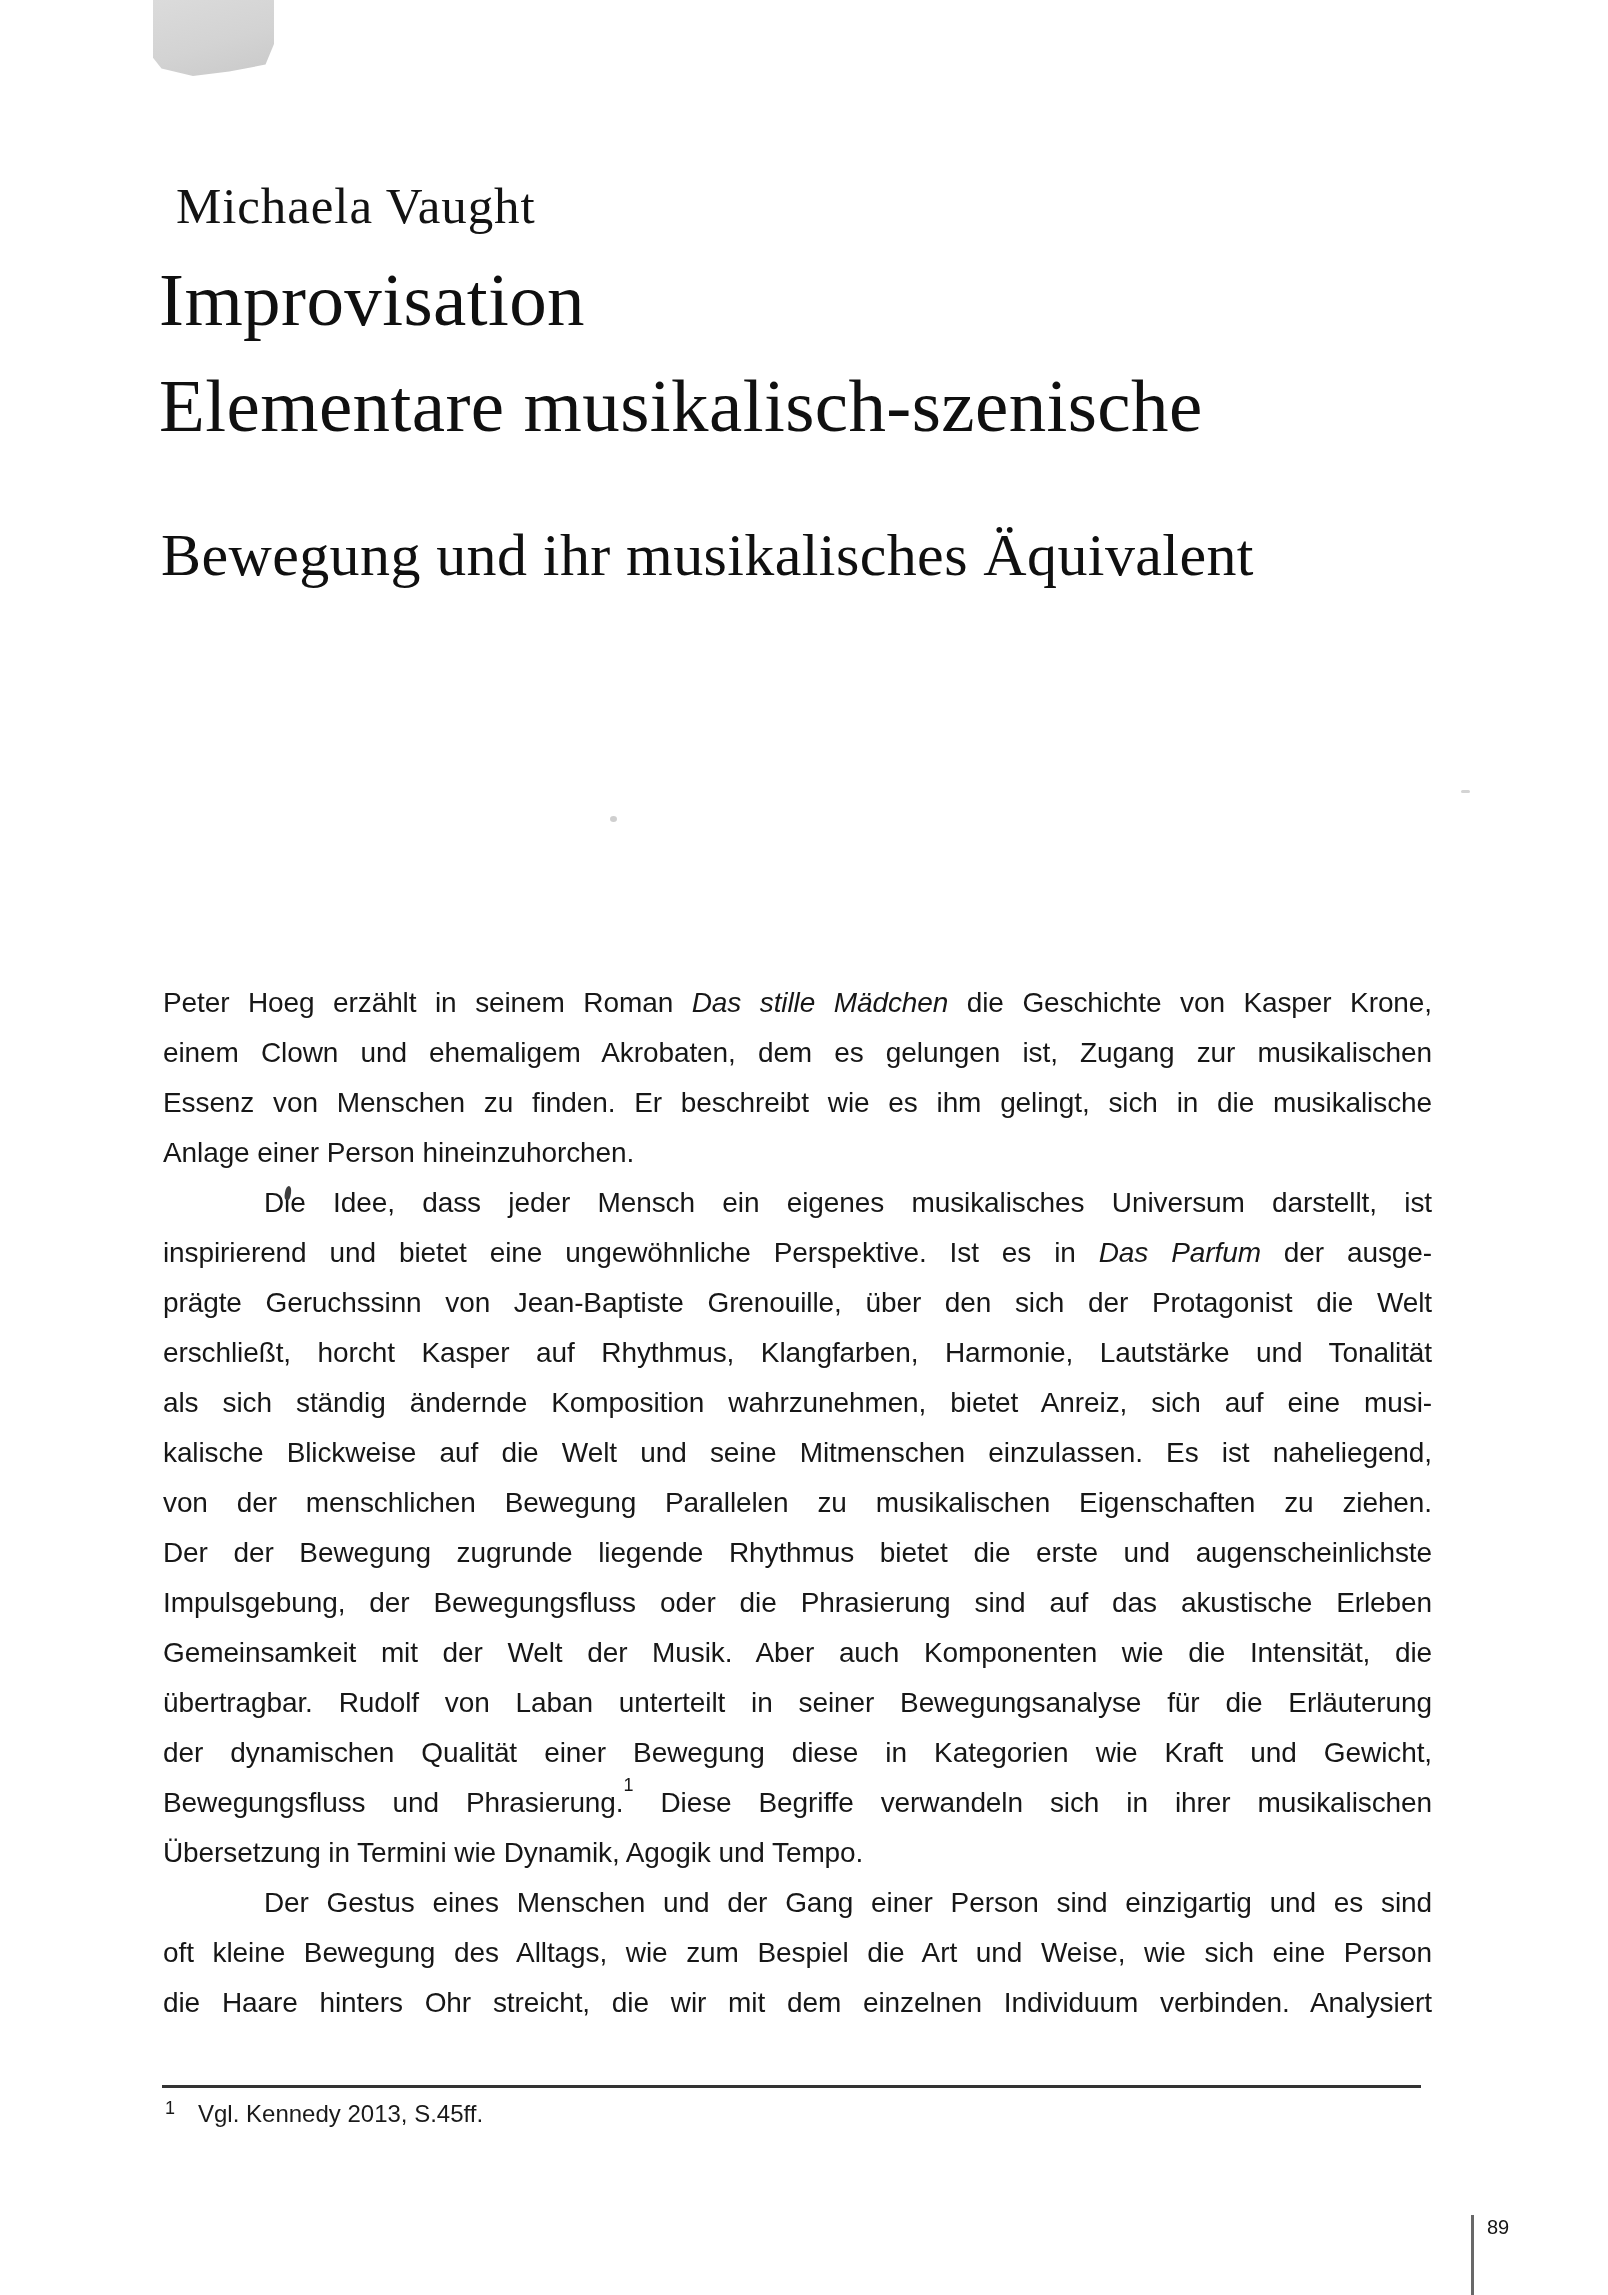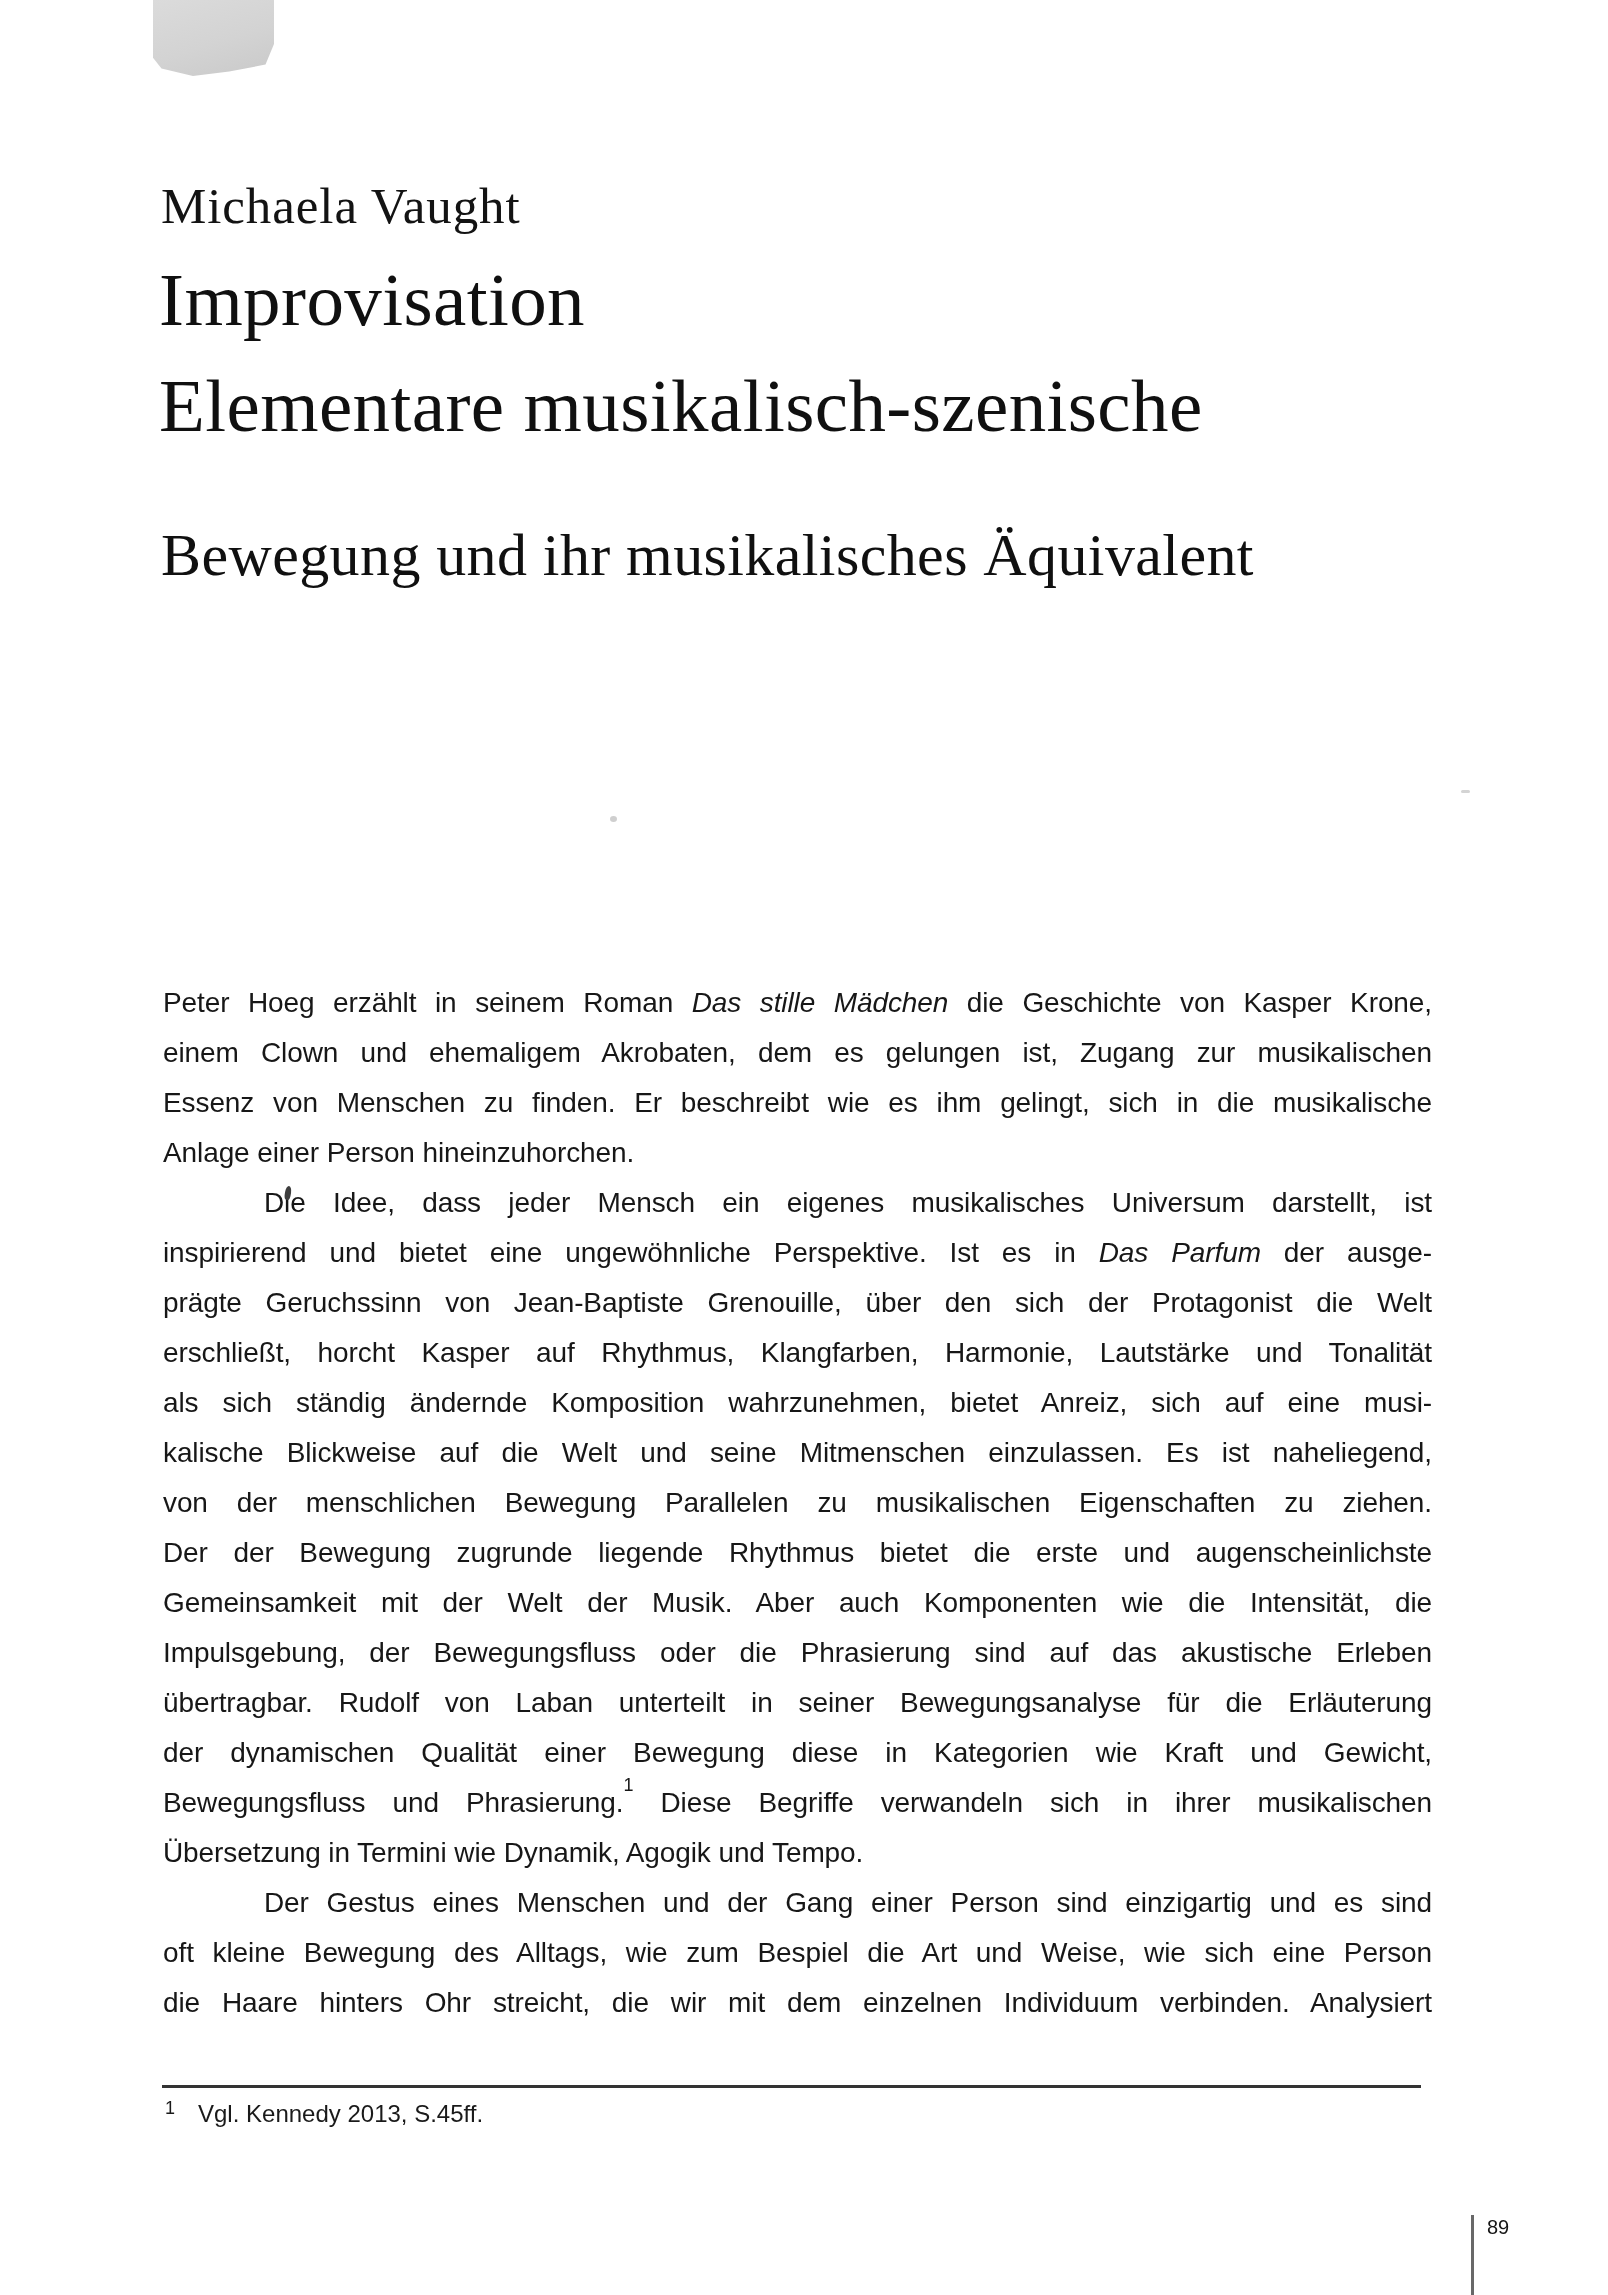--- a/index.html
+++ b/index.html
@@ -18,21 +18,21 @@
   .speck-a {
     position:absolute; left:285px; top:1186px; width:6px; height:13.7px;
     background:#3e3e3e; border-radius:60% 60% 50% 50% / 55% 55% 45% 45%;
     transform:rotate(9deg);
   }
   .speck-b { position:absolute; left:610px; top:816px; width:6.9px; height:6px; background:#cfcfcf; border-radius:50%; }
   .speck-c { position:absolute; left:1461px; top:790px; width:9.4px; height:3.4px; background:#d4d4d4; border-radius:1.7px; }
 
   
   .author {
-    position:absolute; left:161px; top:177px;
+    position:absolute; left:176px; top:177px;
     font-family:"Liberation Serif", serif; font-size:51px; line-height:1.15;
     letter-spacing:0.9px; color:#131313; white-space:nowrap;
   }
   .title {
     position:absolute; left:159px; top:247px;
     font-family:"Liberation Serif", serif; font-size:75px; line-height:106px;
     color:#101010; letter-spacing:0.4px;
   }
   .subtitle {
     position:absolute; left:161px; top:518px;
@@ -95,22 +95,22 @@
     <div class="bline flush">Anlage einer Person hineinzuhorchen.</div>
 
     <div class="bline indent">Die Idee, dass jeder Mensch ein eigenes musikalisches Universum darstellt, ist</div>
     <div class="bline"><span>inspirierend und bietet eine ungewöhnliche Perspektive. Ist es in </span><span class="it">Das Parfum</span><span> der ausge-</span></div>
     <div class="bline">prägte Geruchssinn von Jean-Baptiste Grenouille, über den sich der Protagonist die Welt</div>
     <div class="bline">erschließt, horcht Kasper auf Rhythmus, Klangfarben, Harmonie, Lautstärke und Tonalität</div>
     <div class="bline">als sich ständig ändernde Komposition wahrzunehmen, bietet Anreiz, sich auf eine musi-</div>
     <div class="bline">kalische Blickweise auf die Welt und seine Mitmenschen einzulassen. Es ist naheliegend,</div>
     <div class="bline">von der menschlichen Bewegung Parallelen zu musikalischen Eigenschaften zu ziehen.</div>
     <div class="bline">Der der Bewegung zugrunde liegende Rhythmus bietet die erste und augenscheinlichste</div>
+    <div class="bline">Impulsgebung, der Bewegungsfluss oder die Phrasierung sind auf das akustische Erleben</div>
     <div class="bline">Gemeinsamkeit mit der Welt der Musik. Aber auch Komponenten wie die Intensität, die</div>
-    <div class="bline">Impulsgebung, der Bewegungsfluss oder die Phrasierung sind auf das akustische Erleben</div>
     <div class="bline">übertragbar. Rudolf von Laban unterteilt in seiner Bewegungsanalyse für die Erläuterung</div>
     <div class="bline">der dynamischen Qualität einer Bewegung diese in Kategorien wie Kraft und Gewicht,</div>
     <div class="bline"><span>Bewegungsfluss und Phrasierung.</span><sup class="fnref">1</sup><span> Diese Begriffe verwandeln sich in ihrer musikalischen</span></div>
     <div class="bline flush">Übersetzung in Termini wie Dynamik, Agogik und Tempo.</div>
 
     <div class="bline indent">Der Gestus eines Menschen und der Gang einer Person sind einzigartig und es sind</div>
     <div class="bline">oft kleine Bewegung des Alltags, wie zum Bespiel die Art und Weise, wie sich eine Person</div>
     <div class="bline">die Haare hinters Ohr streicht, die wir mit dem einzelnen Individuum verbinden. Analysiert</div>
   </div>
 

